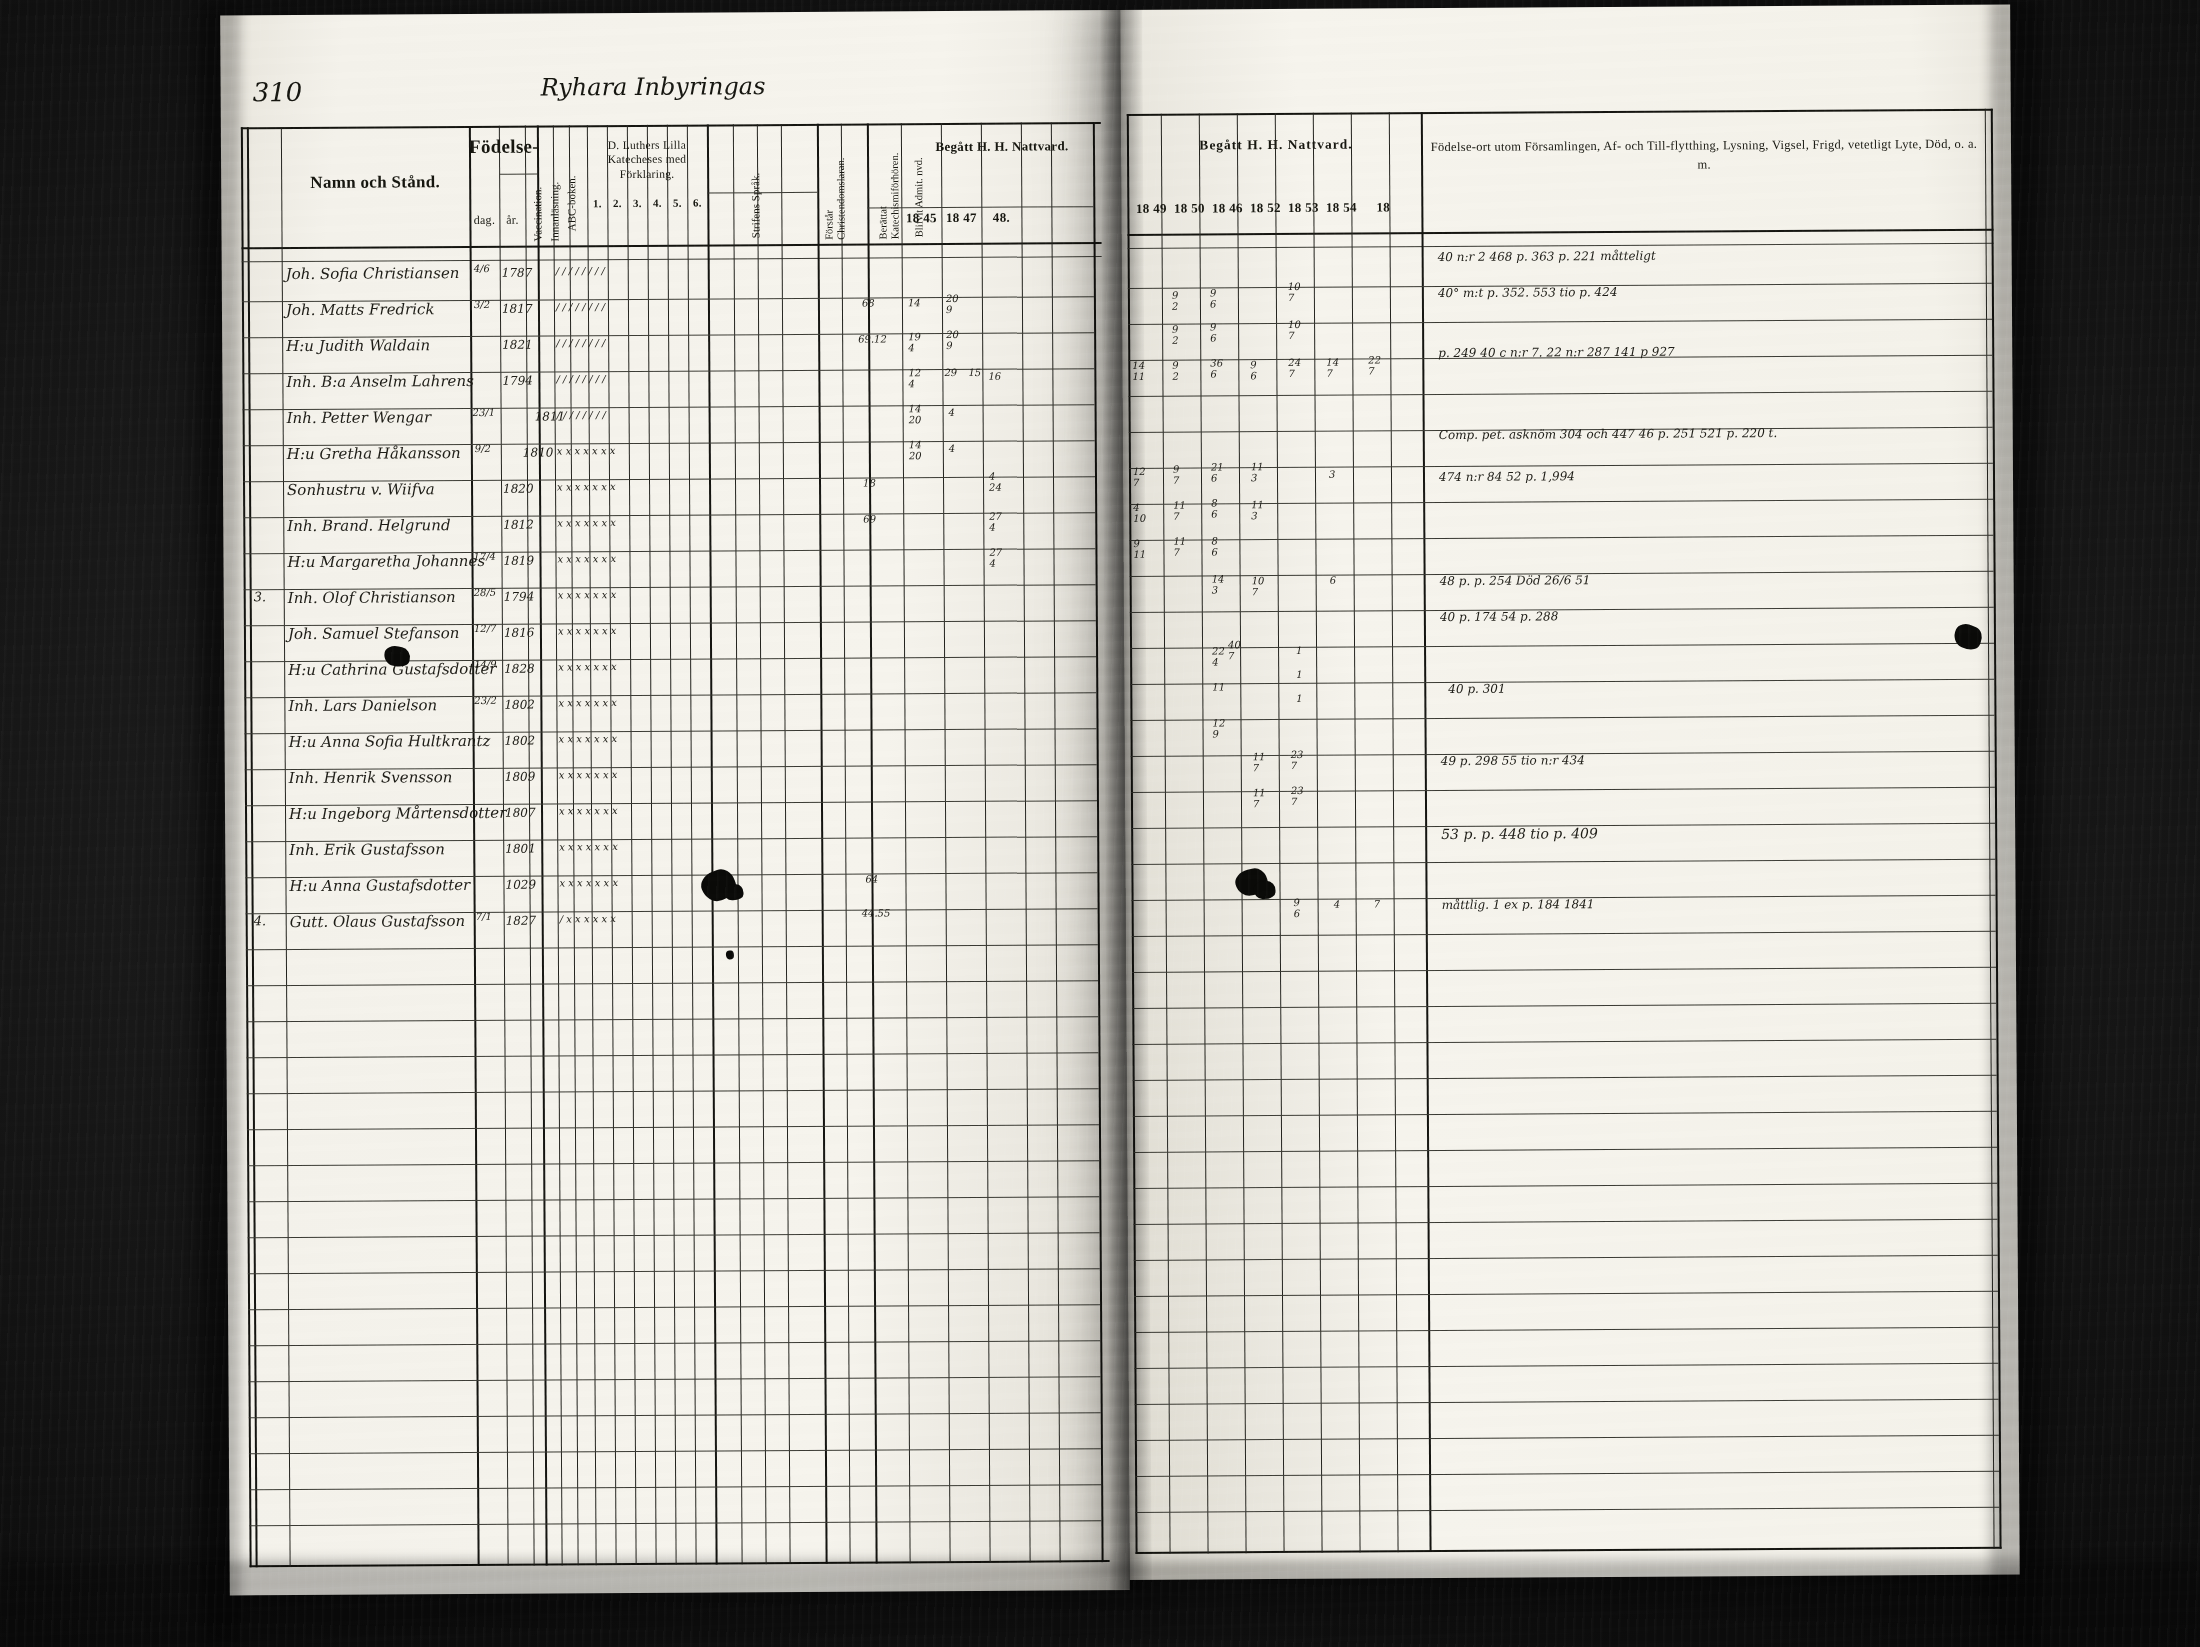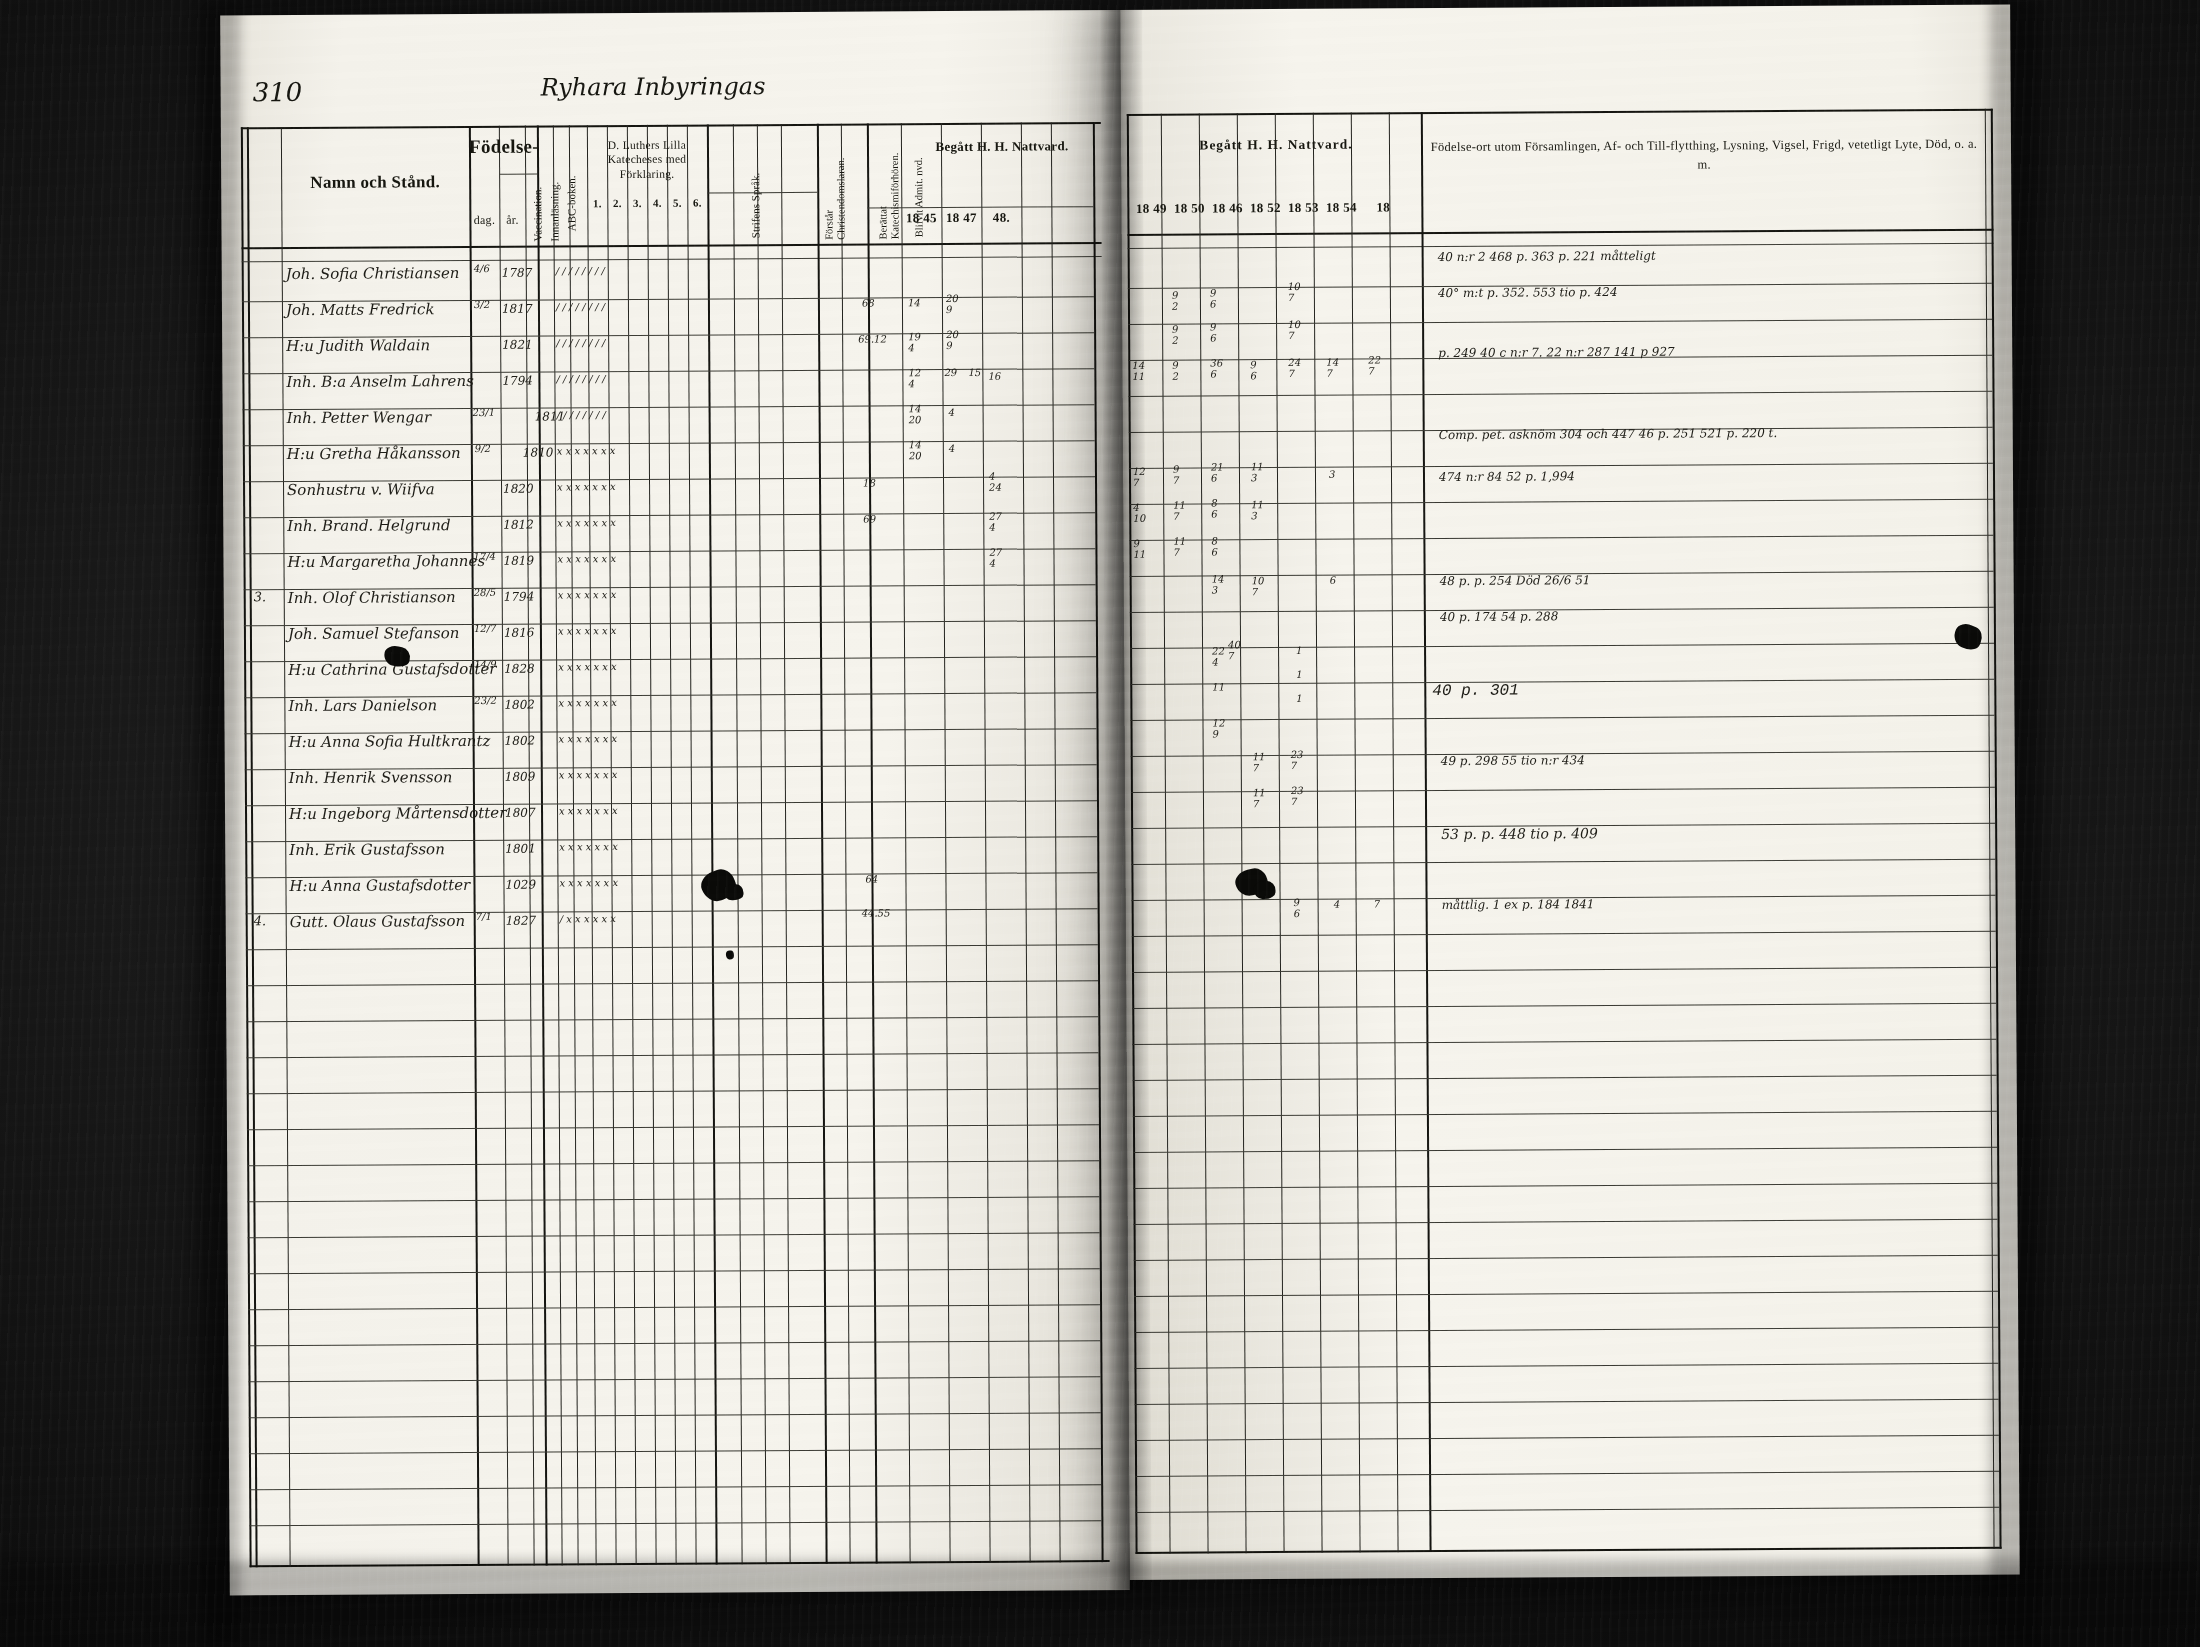--- a/index.html
+++ b/index.html
@@ -364,21 +364,21 @@
       <div class="hand xs" style="left:316px;top:314px;font-size:12px;"></div>
       <div class="hand xs" style="left:316px;top:338px;font-size:12px;">p. 249   40 c n:r 7. 22   n:r 287   141 p 927</div>
       <div class="hand xs" style="left:316px;top:386px;font-size:12px;"></div>
       <div class="hand xs" style="left:316px;top:420px;font-size:12px;">Comp. pet. asknöm   304 och 447   46 p. 251 521 p. 220 t.</div>
       <div class="hand xs" style="left:316px;top:462px;font-size:12px;">474 n:r 84  52 p. 1,994</div>
       <div class="hand xs" style="left:316px;top:494px;font-size:12px;"></div>
       <div class="hand xs" style="left:316px;top:530px;font-size:12px;"></div>
       <div class="hand xs" style="left:316px;top:566px;font-size:12px;">48 p. p. 254  Död 26/6 51</div>
       <div class="hand xs" style="left:316px;top:602px;font-size:12px;">40 p. 174 54 p. 288</div>
       <div class="hand xs" style="left:316px;top:638px;font-size:12px;"></div>
-      <div class="hand xs" style="left:308px;top:674px;font-size:16px;font-family:Liberation Mono, monospace;">40 p. 301</div>
+      <div class="hand xs" style="left:324px;top:674px;font-size:12px;">40 p. 301</div>
       <div class="hand xs" style="left:316px;top:710px;font-size:12px;"></div>
       <div class="hand xs" style="left:316px;top:746px;font-size:12px;">49 p. 298   55 tio n:r 434</div>
       <div class="hand xs" style="left:316px;top:782px;font-size:12px;"></div>
       <div class="hand xs" style="left:316px;top:818px;font-size:14px;">53 p. p. 448  tio p. 409</div>
       <div class="hand xs" style="left:316px;top:854px;font-size:12px;"></div>
       <div class="hand xs" style="left:316px;top:890px;font-size:12px;">måttlig. 1 ex p. 184 1841</div>
 
       <div>
         <div class="hand xs" style="left:50px;top:280px;">9<br>2</div>
         <div class="hand xs" style="left:88px;top:278px;">9<br>6</div>

